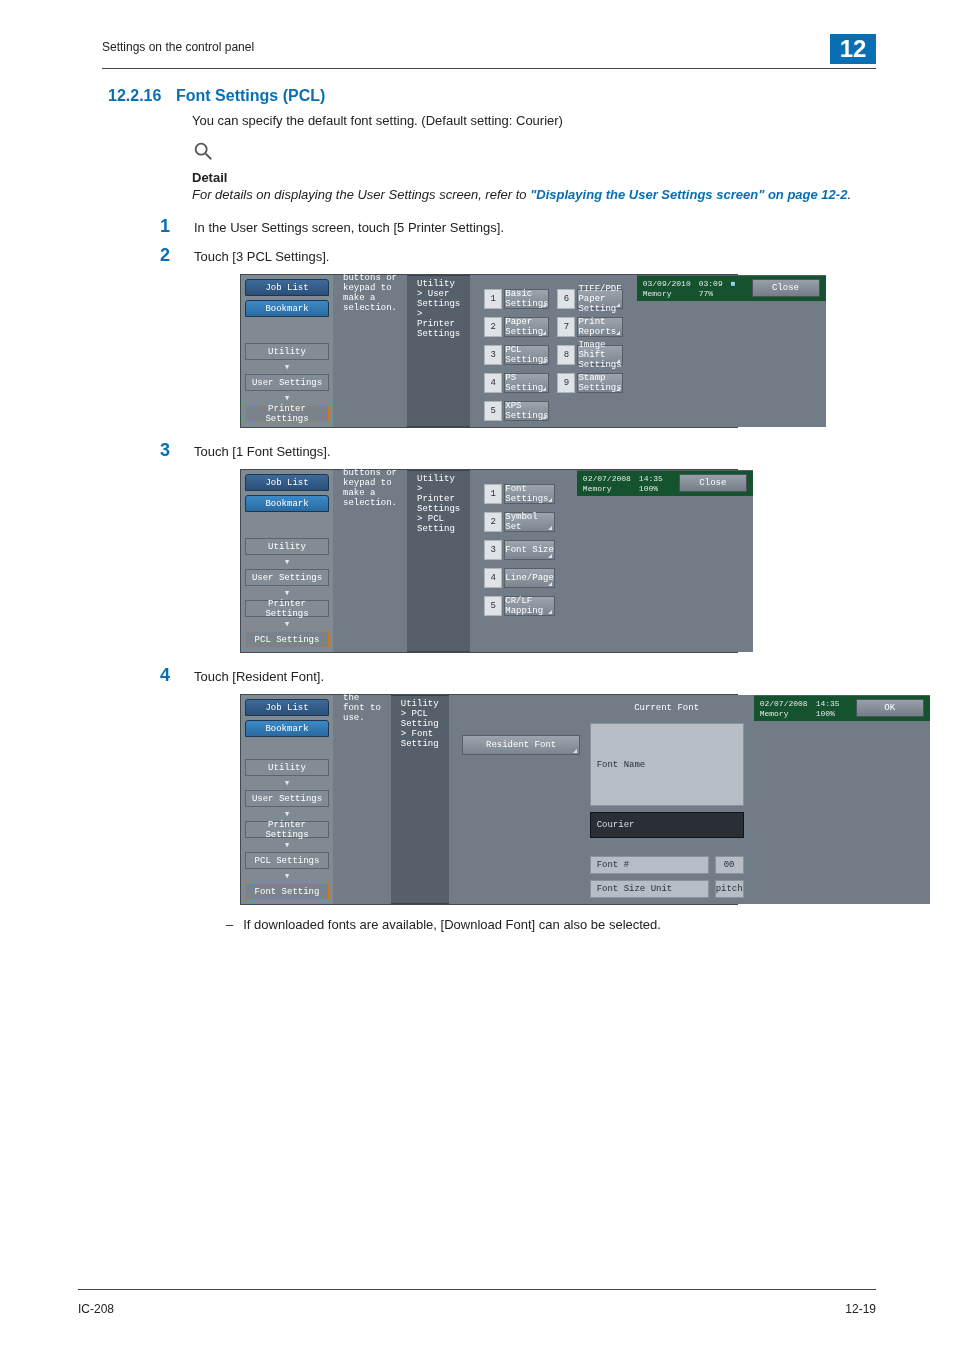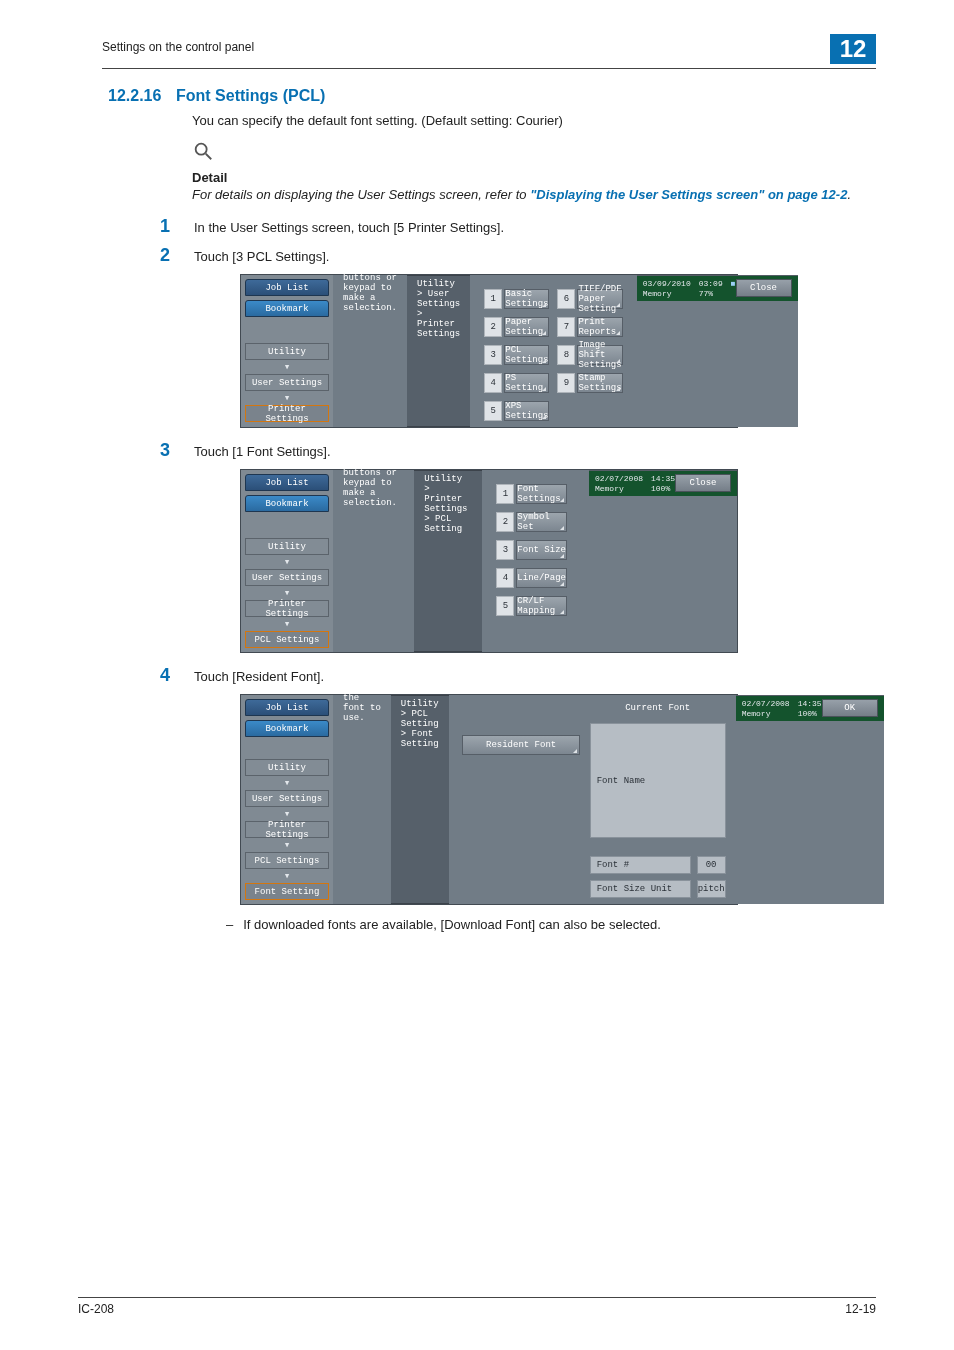--- a/index.html
+++ b/index.html
@@ -80,21 +80,21 @@
   .note-li::before {
     content: "–";
     margin-right: 10px;
   }
   .footer-row {
     position: absolute;
     left: 78px; right: 78px; bottom: 34px;
     display: flex; justify-content: space-between;
     font-size: 12px; color: #222;
     border-top: 1px solid #444;
-    padding-top: 4px;
+    padding-top: 12px;
   }
 
   
   .panel-wrap { display: flex; justify-content: center; margin: 6px 0 12px 0; }
   .panel {
     width: 498px;
     background: #717c86;
     color: #e1e6eb;
     font-family: "Courier New", monospace;
     font-size: 9px;
@@ -174,25 +174,25 @@
     display: flex;
     align-items: flex-start;
     justify-content: space-between;
     padding: 3px 6px 4px 6px;
     border-top: 1px solid #555d66;
     background: #14532d; height: 26px;
   }
   .status-left { display: flex; gap: 8px; font-size: 8px; color:#e3e7eb; }
   .status-col { display: flex; flex-direction: column; line-height: 10px; }
   .close-btn {
-    width: 56px; height: 18px;
+    width: 68px; height: 18px;
     background: linear-gradient(#97a0a9,#757e88);
     border: 1px solid #4a525a;
     color: #fff; font-size: 9px;
-    display: flex; align-items: center; justify-content: center;
+    display: flex; align-items: center; justify-content: center; margin-left: 16px;
   }
 
   
   .font-main {
     flex:1;
     display:flex;
     padding: 10px 10px 6px 10px;
     gap: 6px;
   }
   .font-left {
@@ -211,21 +211,21 @@
   .resident-btn::after {
     content: ""; position:absolute; right:2px; bottom:1px; width:0; height:0;
     border-left:4px solid transparent; border-bottom:4px solid #dfe3e7;
   }
   .font-right {
     flex:1; display:flex; flex-direction:column; gap:6px;
   }
   .cf-title { text-align:center; font-size:9px; color:#fff; height:14px; margin-top:-2px;}
   .field-row { display:flex; gap:6px; }
   .field-label {
-    width: 101px; height:18px; background:#b6bdc4; border:1px solid #89929b;
+    width: 119px; height:18px; background:#b6bdc4; border:1px solid #89929b;
     color:#2a3037; display:flex; align-items:center; padding-left:6px; font-size:9px;
   }
   .field-label.full { flex:1; width:auto; }
   .field-value {
     flex:1; height:18px; background:#b6bdc4; border:1px solid #89929b;
     color:#2a3037; display:flex; align-items:center; justify-content:center; font-size:9px;
   }
   .field-input {
     height: 26px; background:#2a2f35; border:1px solid #11151a;
     color:#d9dee3; display:flex; align-items:center; padding-left:6px; font-size:9px;
@@ -440,20 +440,21 @@
         <div class="mainarea">
           <div class="topmsg">Specify the font to use.</div>
           <div class="crumb-bar">Utility &gt; PCL Setting &gt; Font Setting</div>
           <div class="font-main">
             <div class="font-left">
               <div class="resident-btn">Resident Font</div>
             </div>
             <div class="font-right">
               <div class="cf-title">Current Font</div>
               <div class="field-label full">Font Name</div>
+              <div class="field-input">Courier</div>
               <div style="height:6px;"></div>
               <div class="field-row">
                 <div class="field-label">Font #</div>
                 <div class="field-value">00</div>
               </div>
               <div class="field-row">
                 <div class="field-label">Font Size Unit</div>
                 <div class="field-value">pitch</div>
               </div>
             </div>

